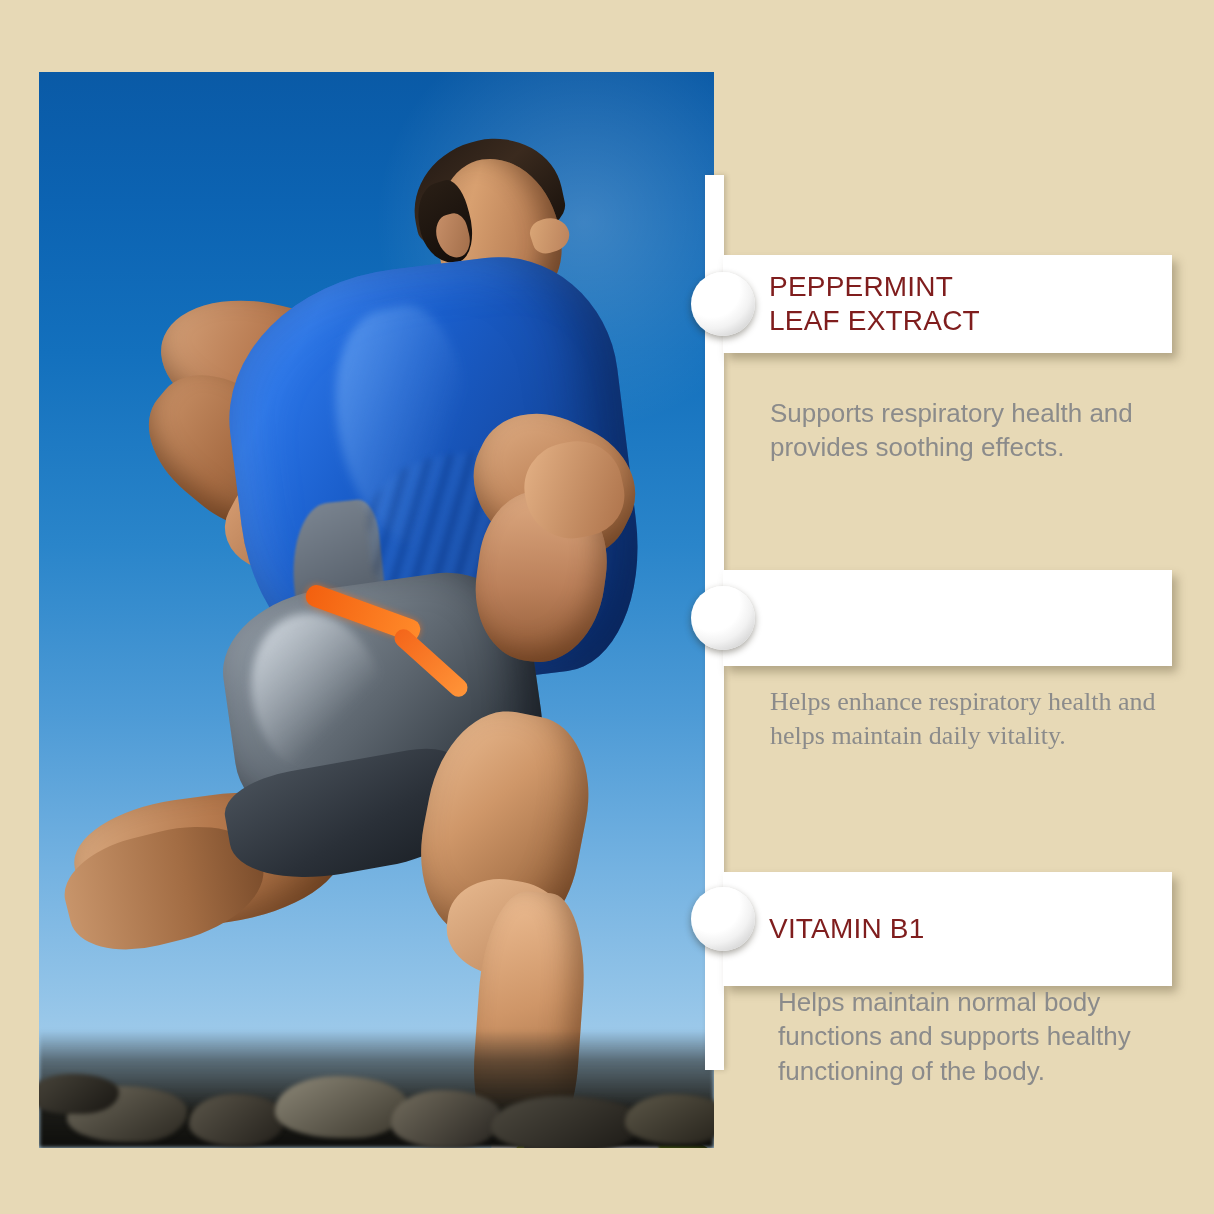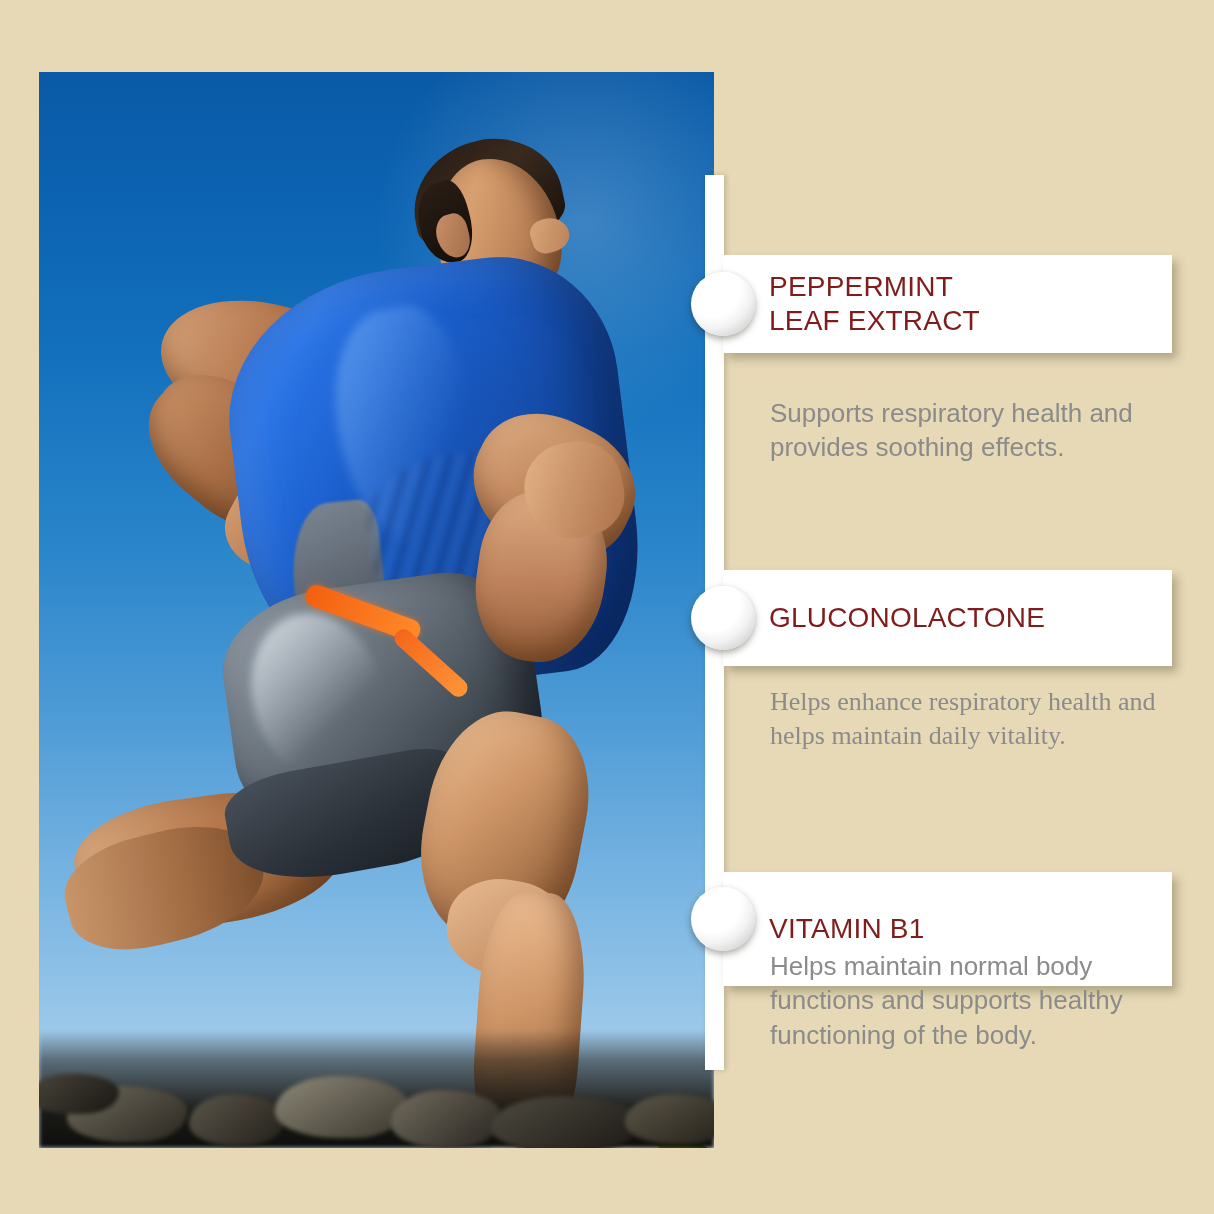--- a/index.html
+++ b/index.html
@@ -408,26 +408,25 @@
       <span class="bullet" style="top: 17px;"></span>
       <span class="card-title">PEPPERMINT
 LEAF EXTRACT</span>
     </div>
     <div class="card-body" style="top:356px;margin-top:40px;">Supports respiratory health and provides soothing effects.</div>
   </div>
 
   <div class="card">
     <div class="card-head" style="top:570px;height:96px;">
       <span class="bullet" style="top: 16px;"></span>
-      <span class="card-title">GLUCONOLACTONE</span>
     </div>
     <div class="card-body" style="top:685px;font-family:Liberation Serif, serif;">Helps enhance respiratory health and helps maintain daily vitality.</div>
   </div>
 
   <div class="card">
     <div class="card-head" style="top:872px;height:114px;">
       <span class="bullet" style="top: 15px;"></span>
       <span class="card-title">VITAMIN B1</span>
     </div>
-    <div class="card-body" style="top:949px;">Helps maintain normal body functions and supports healthy functioning of the body.</div>
+    <div class="card-body" style="top:985px;margin-left:8px;">Helps maintain normal body functions and supports healthy functioning of the body.</div>
   </div>
 
 </div>
 
 </body></html>

